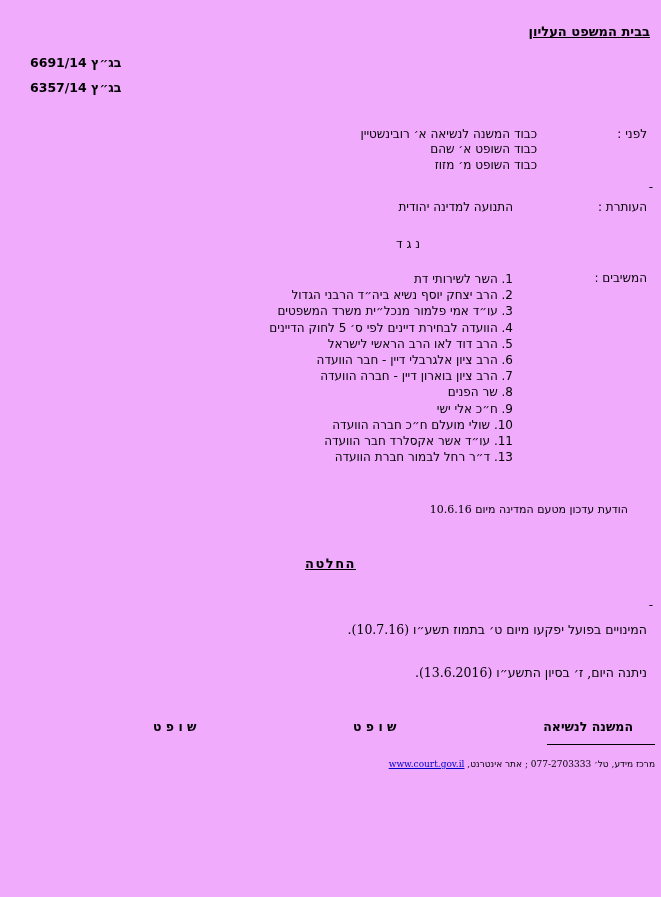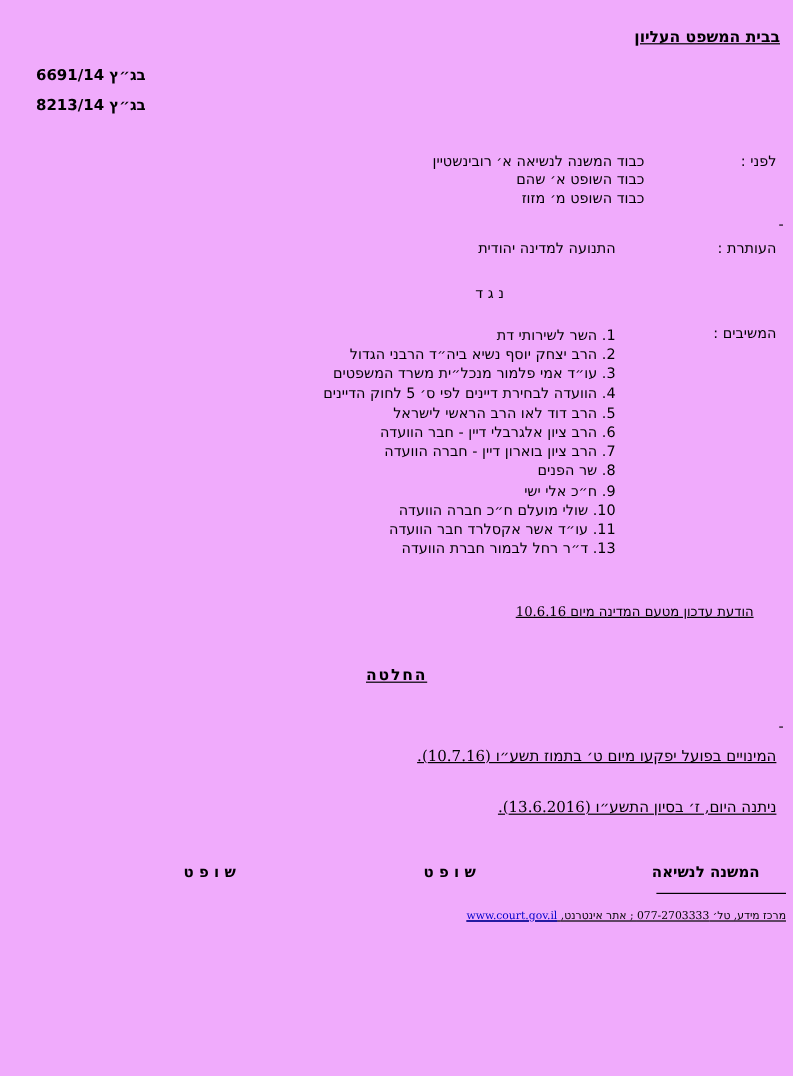--- a/index.html
+++ b/index.html
@@ -6,21 +6,21 @@
   .page{
     position:relative;
     width:661px;height:897px;
     background:#f0abfc;
     color:#000000;
     font-family:"DejaVu Sans",sans-serif;
     direction:rtl;
     overflow:hidden;
   }
   .abs{position:absolute;}
-  .serif{font-family:"DejaVu Serif","DejaVu Sans",serif;text-decoration:underline;}
+  .serif{font-family:"DejaVu Serif","DejaVu Sans",serif;}
 
   .court-title{top:24px;right:11px;font-size:13px;font-weight:bold;text-decoration:underline;}
   .case-numbers{top:50px;left:30px;font-size:12.5px;font-weight:bold;line-height:25px;text-align:left;}
   .before-label{top:127px;right:14px;font-size:12px;}
   .judges{top:127px;right:124px;font-size:12px;line-height:15.3px;text-align:right;}
   .dash-top{top:180px;right:8px;font-size:12px;}
   .petitioner-label{top:200px;right:14px;font-size:12px;}
   .petitioner-name{top:200px;right:148px;font-size:12px;}
   .versus{top:237px;right:241px;font-size:12px;font-weight:normal;}
   .respondents-label{top:271px;right:14px;font-size:12px;}
@@ -44,21 +44,21 @@
 </style>
 </head>
 <body>
 
 <div class="page">
 
   <div class="abs court-title">בבית המשפט העליון</div>
 
   <div class="abs case-numbers">
     <div>בג״ץ 6691/14</div>
-    <div>בג״ץ 8213/14</div>
+    <div>בג״ץ 6357/14</div>
   </div>
 
   <div class="abs before-label">לפני :</div>
 
   <div class="abs judges">
     <div>כבוד המשנה לנשיאה א׳ רובינשטיין</div>
     <div>כבוד השופט א׳ שהם</div>
     <div>כבוד השופט מ׳ מזוז</div>
   </div>
 

